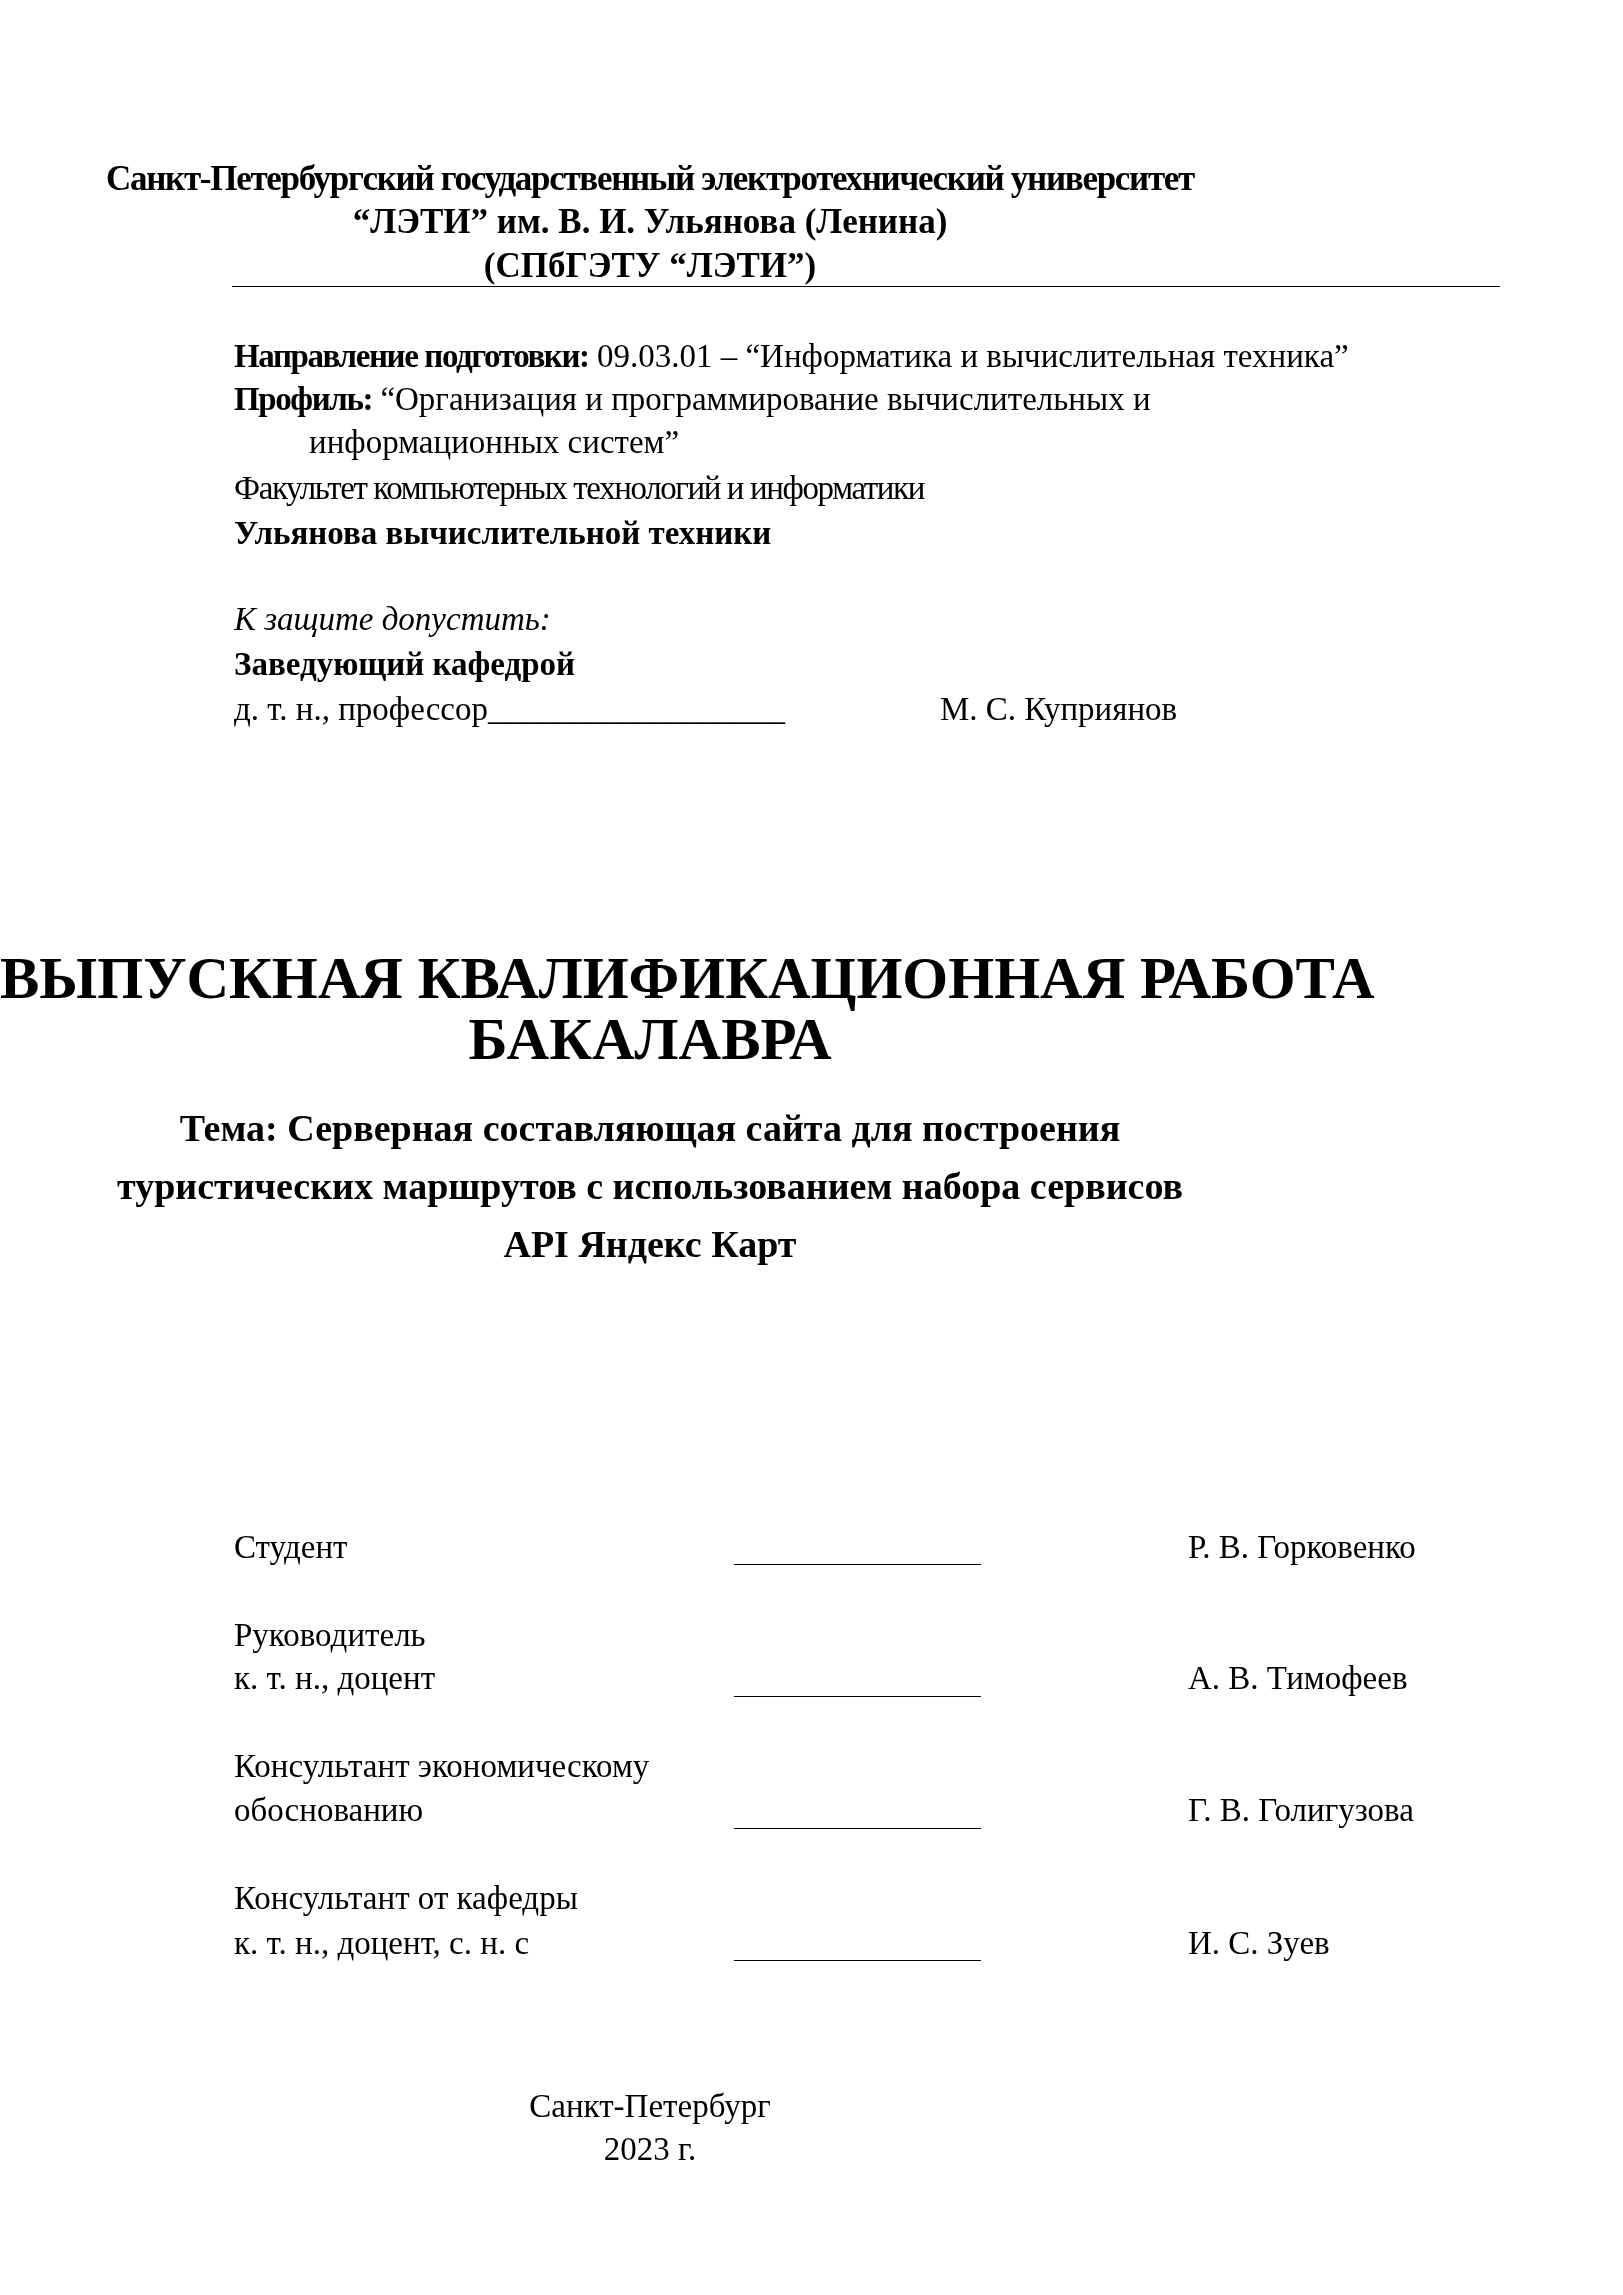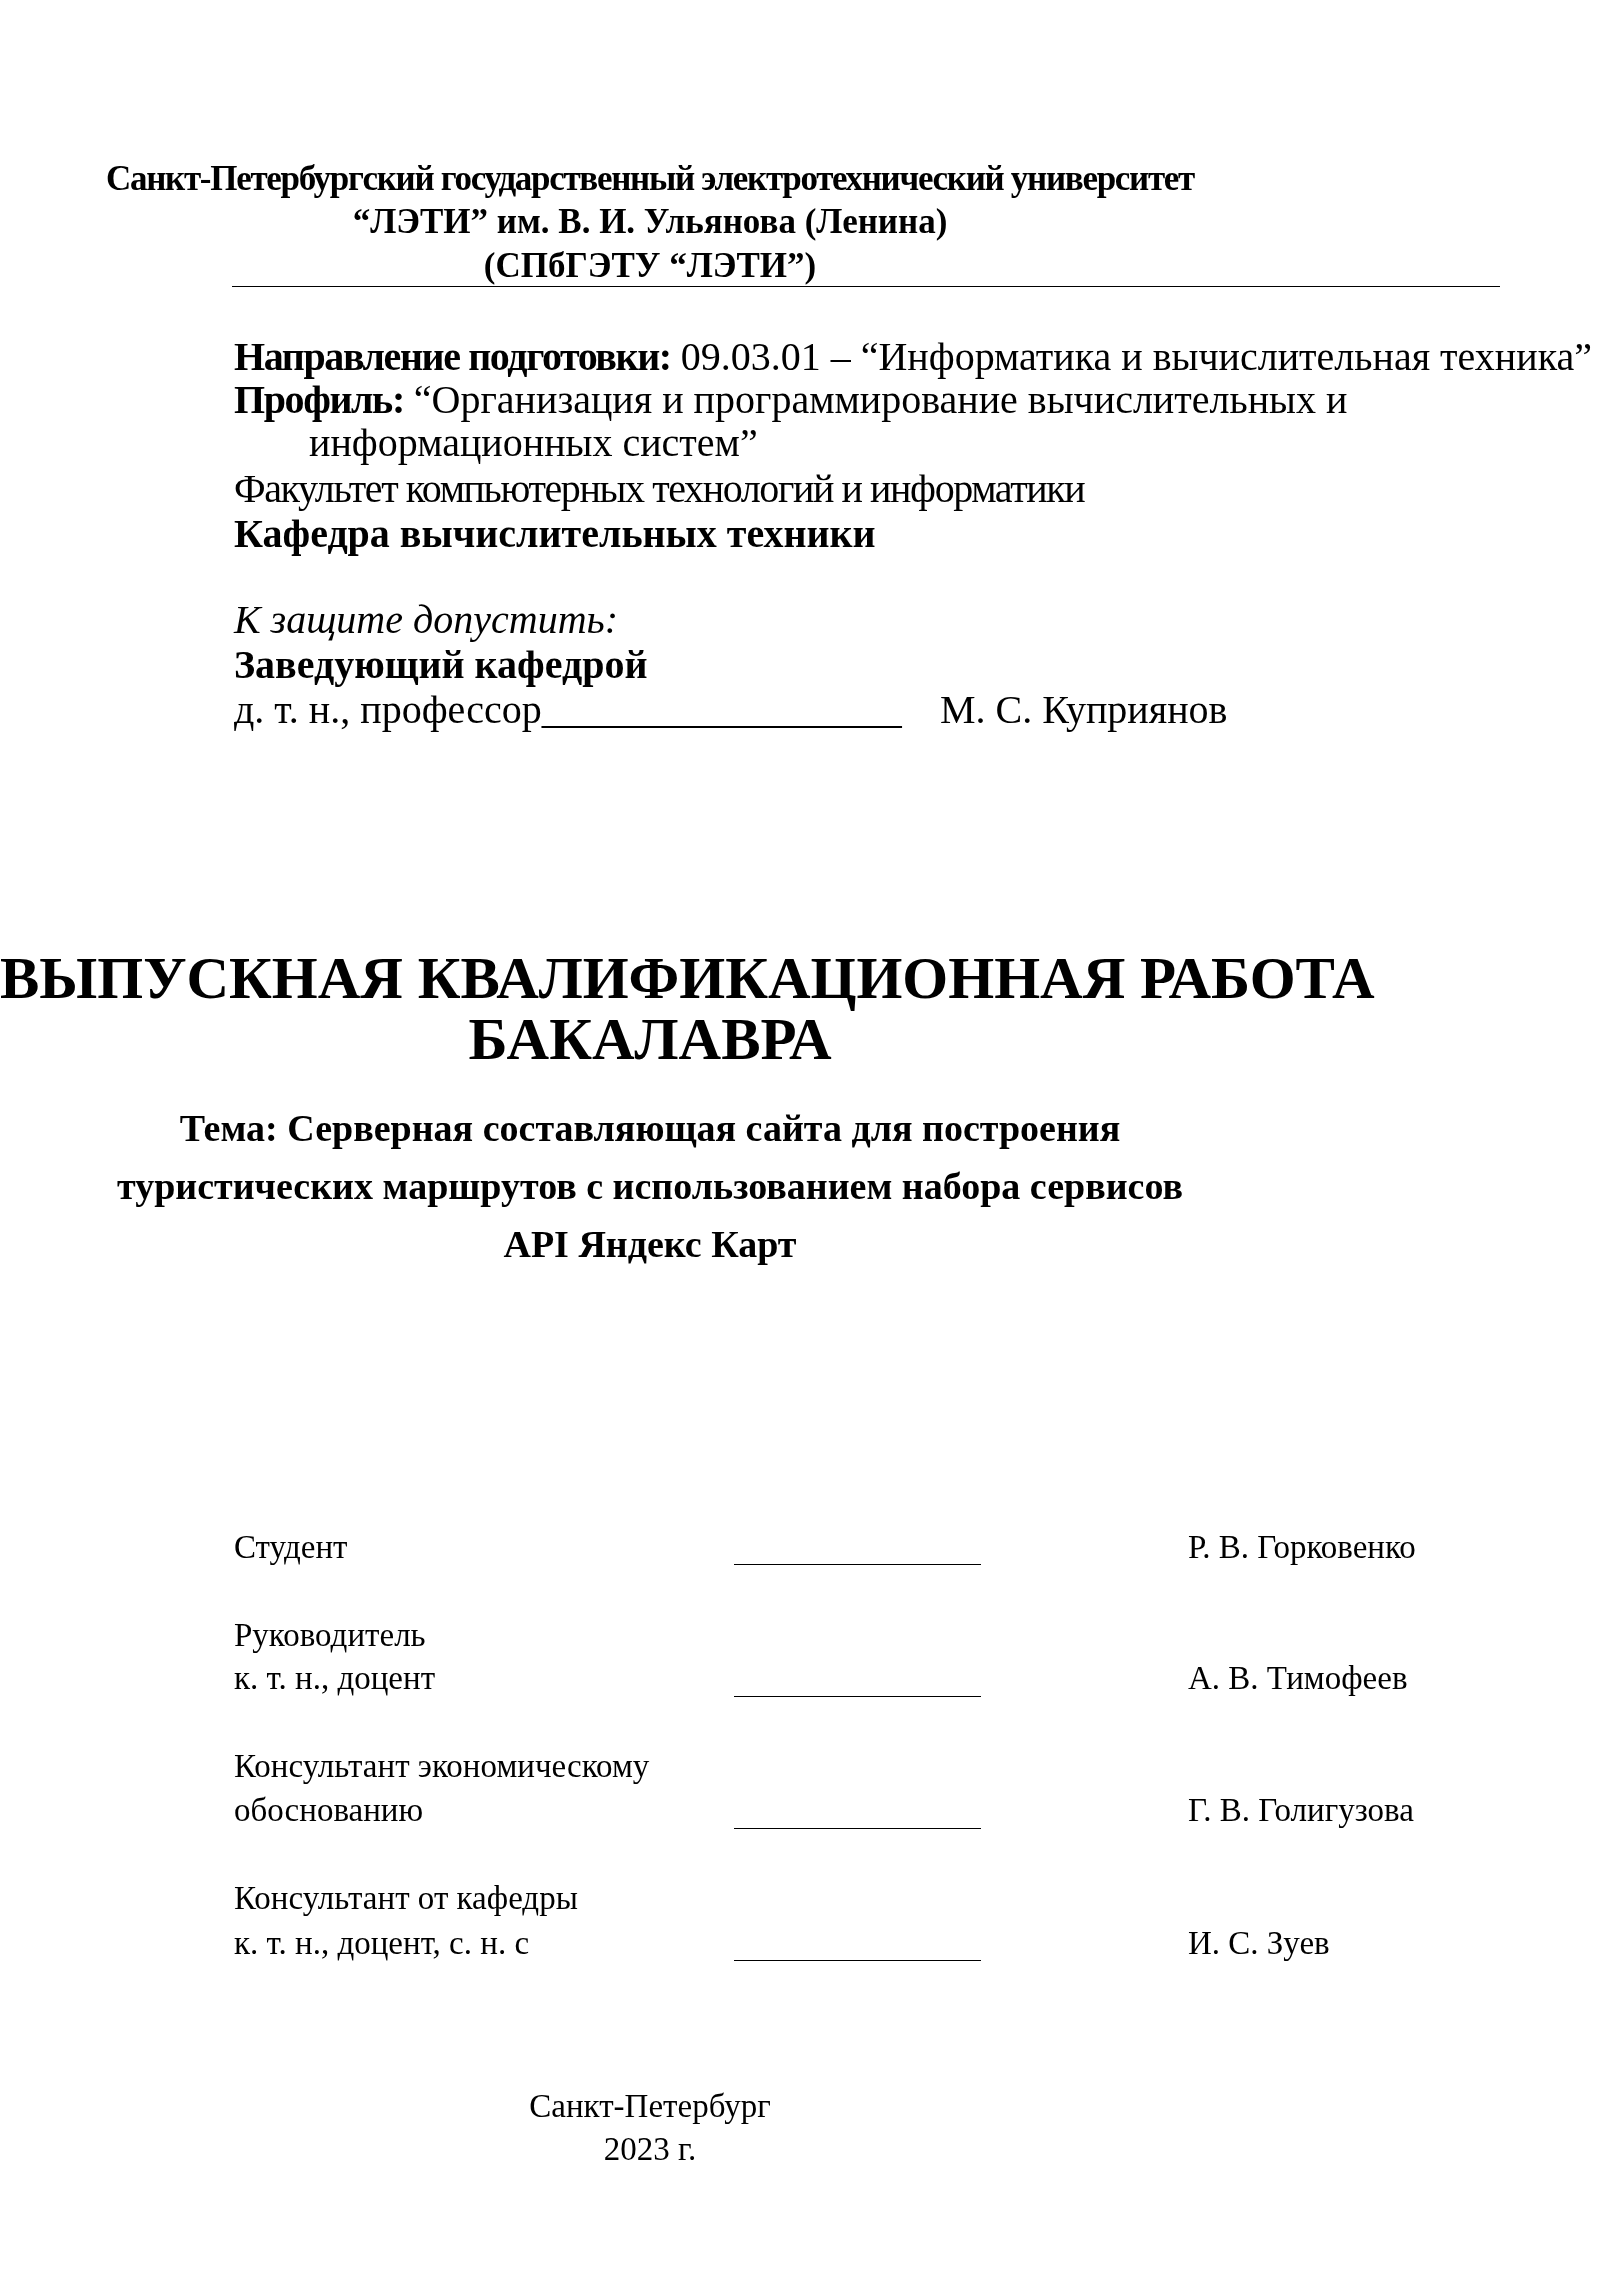--- a/index.html
+++ b/index.html
@@ -4,21 +4,21 @@
 <style>
   html, body { margin: 0; padding: 0; background: #ffffff; }
   body { width: 1623px; height: 2295px; position: relative; overflow: hidden;
          font-family: "Liberation Serif", "DejaVu Serif", serif; color: #000; }
   .abs { position: absolute; white-space: nowrap; }
   .center { left: 0; width: 1300px; text-align: center; }
   .uni { font-weight: bold; font-size: 35px; line-height: 44px; }
   .uni-line1 { letter-spacing: -1.3px; }
   .rule { position: absolute; left: 232px; width: 1268px; top: 286px; height: 0;
           border-top: 1.6px solid #000; }
-  .meta { font-size: 40px; line-height: 41px; left: 234px; }
+  .meta { font-size: 33px; line-height: 41px; left: 234px; }
   .meta b { font-weight: bold; }
   .cond { letter-spacing: -1.4px; }
   .title { font-weight: bold; font-size: 59px; line-height: 60px; }
   .topic { font-weight: bold; font-size: 38px; line-height: 58px; }
   .sig { font-size: 33px; line-height: 44px; }
   .sig-label { left: 234px; }
   .sig-line { left: 734px; width: 247px; border-bottom: 1.6px solid #000; height: 0; position:absolute; }
   .sig-name { left: 1188px; }
   .footer { font-size: 33px; line-height: 44px; }
   i { font-style: italic; }
@@ -32,21 +32,21 @@
 <div class="rule"></div>
 
 <div class="abs meta" style="top:336px;">
   <b class="cond">Направление подготовки:</b><span> 09.03.01 – “Информатика и вычислительная техника”</span>
 </div>
 <div class="abs meta" style="top:379px;">
   <b class="cond">Профиль:</b><span> “Организация и программирование вычислительных и</span>
 </div>
 <div class="abs meta" style="top:422px; left:309px;">информационных систем”</div>
 <div class="abs meta cond" style="top:468px; font-weight:normal;">Факультет компьютерных технологий и информатики</div>
-<div class="abs meta" style="top:513px; font-weight:bold;">Кафедра вычислительных техники</div>
+<div class="abs meta" style="top:513px; font-weight:bold;">Ульянова вычислительной техники</div>
 
 <div class="abs meta" style="top:599px;"><i>К защите допустить:</i></div>
 <div class="abs meta" style="top:644px; font-weight:bold;">Заведующий кафедрой</div>
 <div class="abs meta" style="top:689px;">
   <span>д. т. н., профессор</span><span>__________________</span>
 </div>
 <div class="abs meta" style="top:689px; left:940px;">М. С. Куприянов</div>
 
 <div class="abs center title" style="top:948px;">ВЫПУСКНАЯ КВАЛИФИКАЦИОННАЯ РАБОТА</div>
 <div class="abs center title" style="top:1009px;">БАКАЛАВРА</div>

